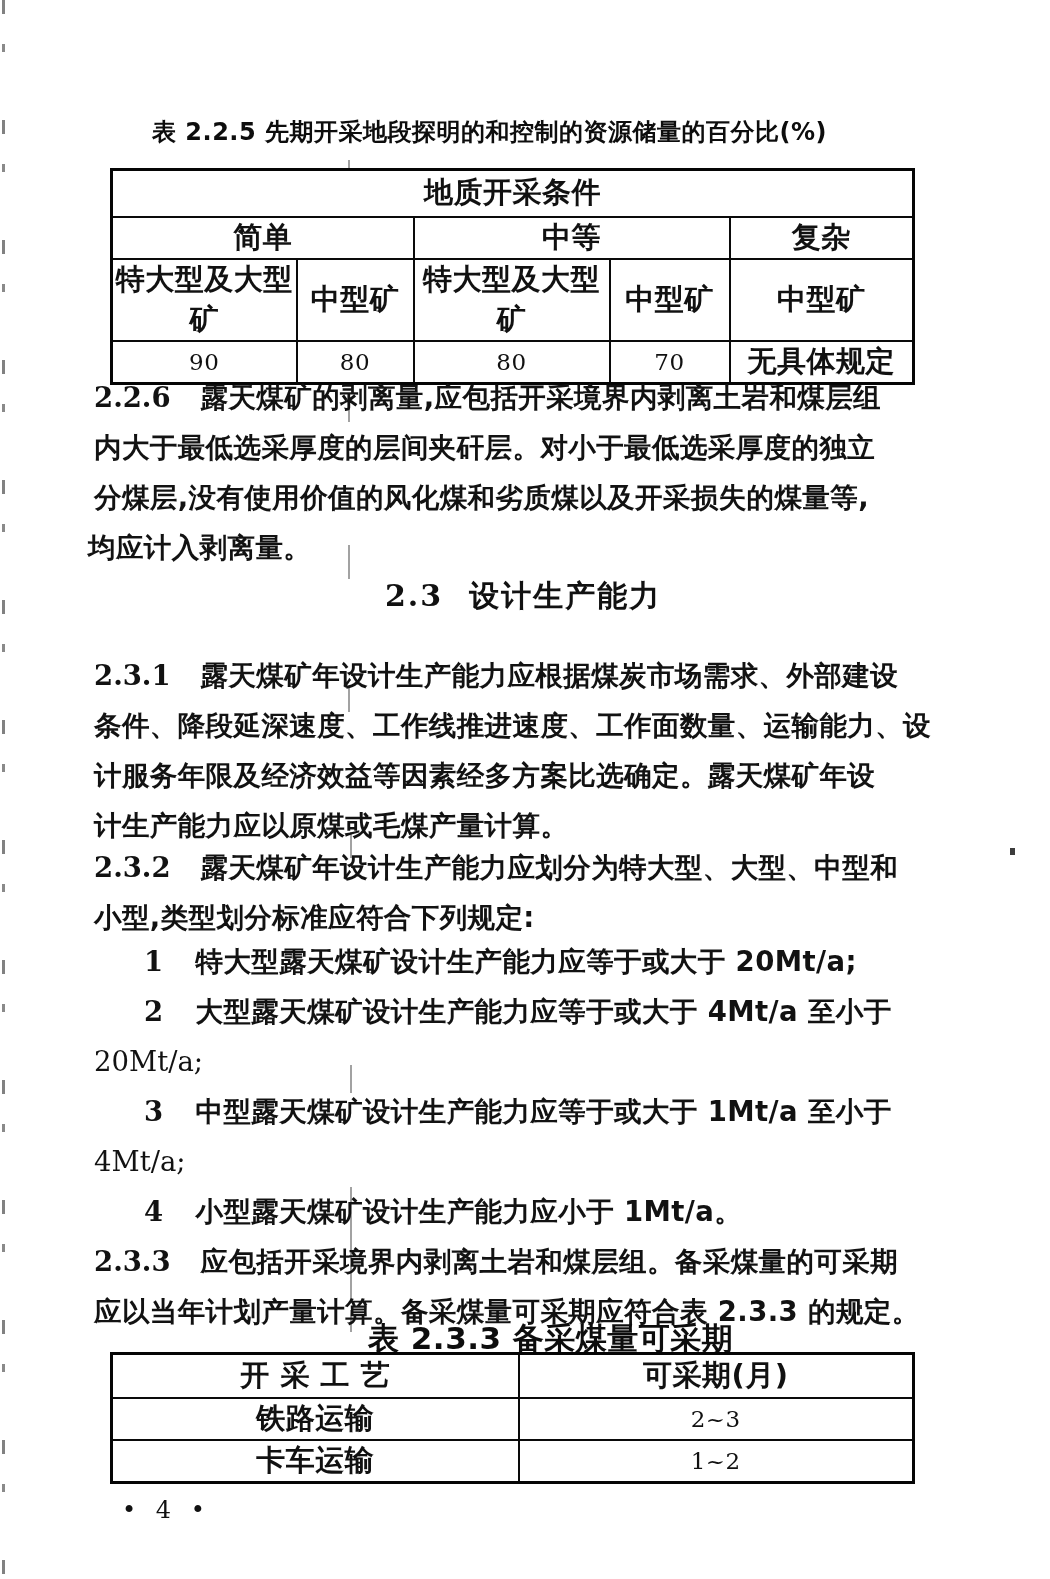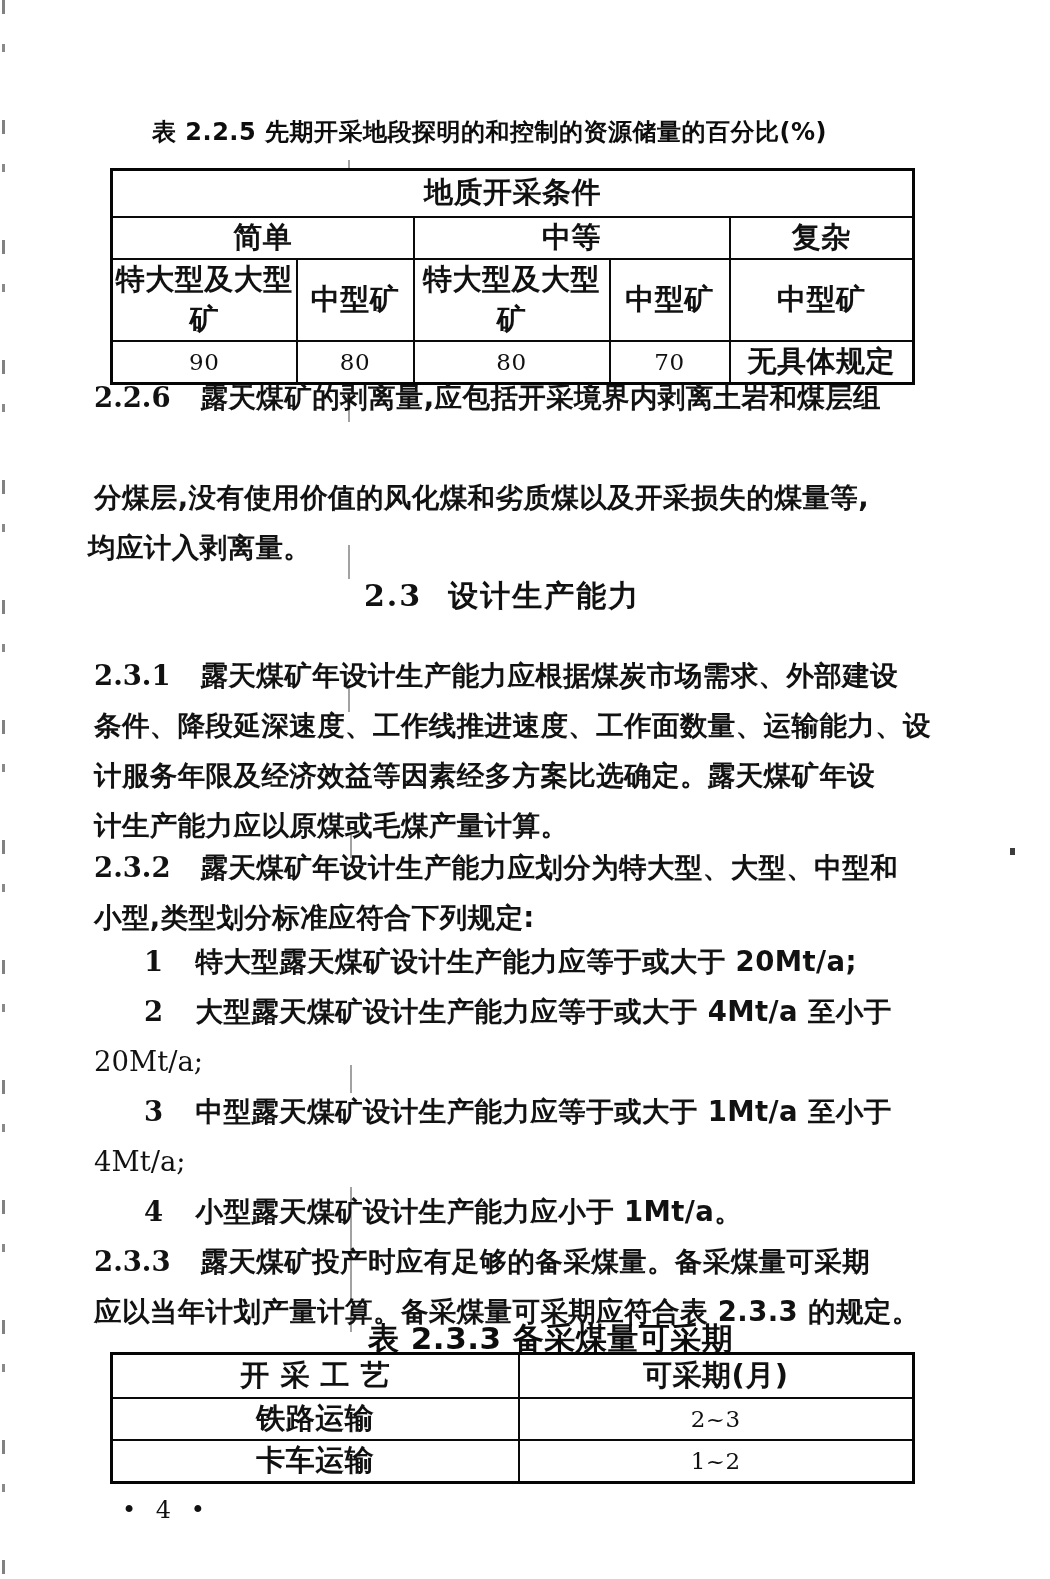--- a/index.html
+++ b/index.html
@@ -175,24 +175,25 @@
         <td class="numcell">80</td>
         <td class="numcell">70</td>
         <td>无具体规定</td>
       </tr>
     </tbody>
   </table>
 
   <div class="para" style="left:94px; top:372px;">
     <span class="num">2.2.6</span><span style="display:inline-block;width:30px"></span><span>露天煤矿的剥离量,应包括开采境界内剥离土岩和煤层组</span>
   </div>
+  <div class="para" style="left:94px; top:422px;">内大于最低选采厚度的层间夹矸层。对小于最低选采厚度的独立</div>
   <div class="para" style="left:94px; top:472px;">分煤层,没有使用价值的风化煤和劣质煤以及开采损失的煤量等,</div>
   <div class="para" style="left:88px; top:522px;">均应计入剥离量。</div>
 
-  <div class="sec-head" style="left:364px; top:576px;">
+  <div class="sec-head" style="left:385px; top:576px;">
     <span class="secnum">2.3</span><span style="display:inline-block;width:26px"></span><span>设计生产能力</span>
   </div>
 
   <div class="para" style="left:94px; top:650px;">
     <span class="num">2.3.1</span><span style="display:inline-block;width:30px"></span><span>露天煤矿年设计生产能力应根据煤炭市场需求、外部建设</span>
   </div>
   <div class="para" style="left:94px; top:700px;">条件、降段延深速度、工作线推进速度、工作面数量、运输能力、设</div>
   <div class="para" style="left:94px; top:750px;">计服务年限及经济效益等因素经多方案比选确定。露天煤矿年设</div>
   <div class="para" style="left:94px; top:800px;">计生产能力应以原煤或毛煤产量计算。</div>
 
@@ -217,21 +218,21 @@
   </div>
   <div class="para" style="left:94px; top:1136px;">
     <span class="lat">4Mt/a;</span>
   </div>
 
   <div class="para" style="left:144px; top:1186px;">
     <span class="listnum">4</span><span style="display:inline-block;width:32px"></span><span>小型露天煤矿设计生产能力应小于 1Mt/a。</span>
   </div>
 
   <div class="para" style="left:94px; top:1236px;">
-    <span class="num">2.3.3</span><span style="display:inline-block;width:30px"></span><span>露天煤矿投产时应有足够的备采煤量。备采煤量可采期</span>
+    <span class="num">2.3.3</span><span style="display:inline-block;width:30px"></span><span>应包括开采境界内剥离土岩和煤层组。备采煤量的可采期</span>
   </div>
   <div class="para" style="left:94px; top:1286px;">应以当年计划产量计算。备采煤量可采期应符合表 2.3.3 的规定。</div>
 
   <div class="tbl-caption" style="left:368px; top:1318px; font-size:31px;">表 2.3.3   备采煤量可采期</div>
 
   <table class="doc-table outer" style="left:110px; top:1352px; width:802px;">
     <colgroup>
       <col style="width:407px">
       <col style="width:395px">
     </colgroup>

